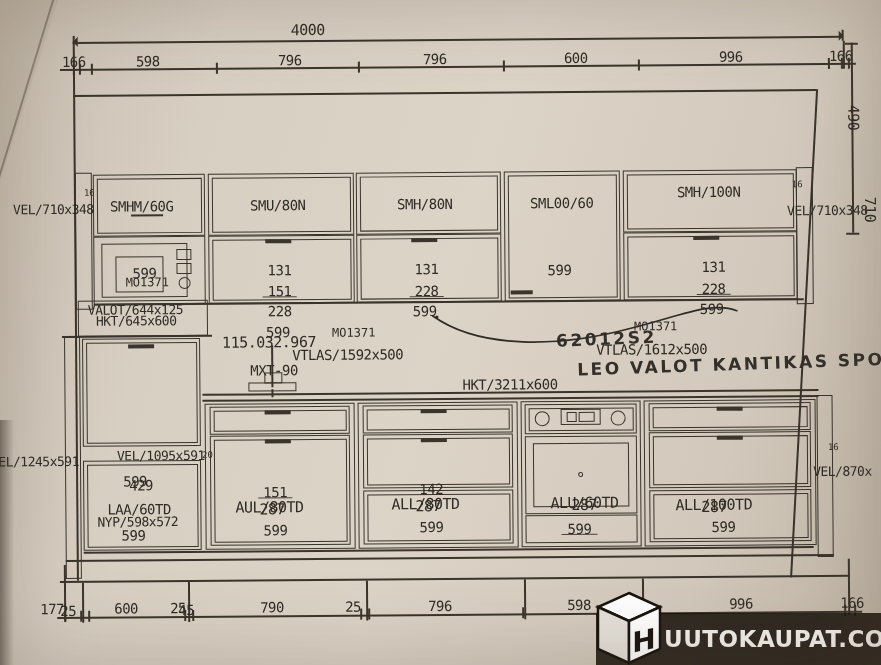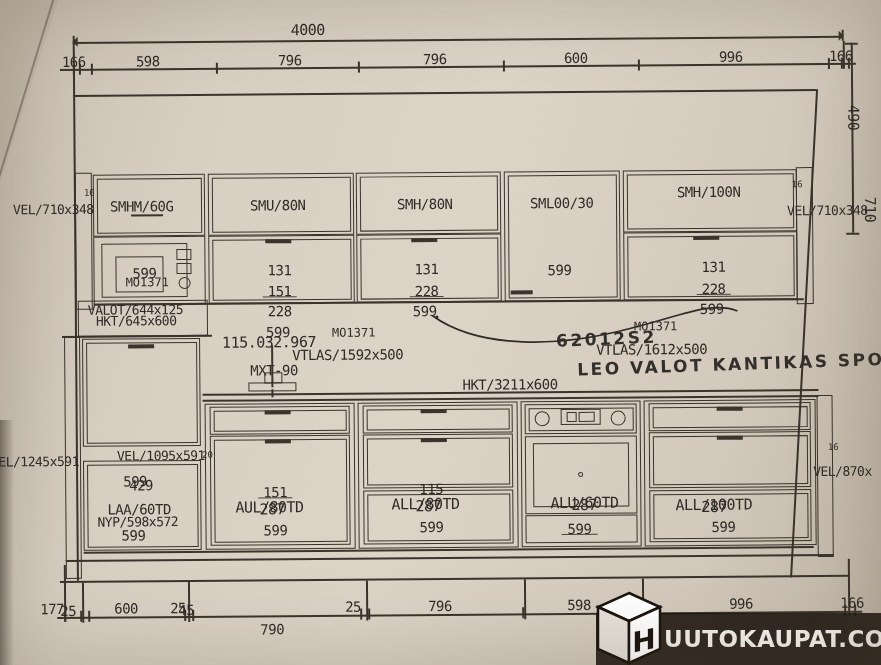--- a/index.html
+++ b/index.html
@@ -120,21 +120,21 @@
     <div class="box dbl" style="left:357px;top:172px;width:143px;height:60px"></div>
     <span class="t s14" style="left:398px;top:197px">SMH/80N</span>
     <div class="box dbl" style="left:357px;top:234px;width:143px;height:66px"></div>
     <div class="handle" style="left:412px;top:238px"></div>
     <span class="t s14" style="left:415px;top:262px">131</span>
     <span class="t s14" style="left:415px;top:284px">228</span>
     <div class="hl thin" style="left:410px;top:296px;width:34px"></div>
     <span class="t s14" style="left:413px;top:304px">599</span>
 
     <div class="box dbl" style="left:505px;top:172px;width:114px;height:128px"></div>
-    <span class="t s14" style="left:531px;top:197px">SML00/30</span>
+    <span class="t s14" style="left:531px;top:197px">SML00/60</span>
     <span class="t s14" style="left:548px;top:264px">599</span>
     <div class="handle" style="left:511px;top:291px;width:22px"></div>
 
     <div class="box dbl" style="left:624px;top:172px;width:172px;height:60px"></div>
     <span class="t s14" style="left:678px;top:187px">SMH/100N</span>
     <div class="box dbl" style="left:624px;top:234px;width:172px;height:66px"></div>
     <div class="handle" style="left:694px;top:238px"></div>
     <span class="t s14" style="left:702px;top:262px">131</span>
     <span class="t s14" style="left:702px;top:284px">228</span>
     <div class="hl thin" style="left:697px;top:296px;width:34px"></div>
@@ -200,21 +200,21 @@
     <span class="t s15" style="left:234px;top:499px">AUL/80TD</span>
     <span class="t s15" style="left:258px;top:501px">287</span>
     <span class="t s14" style="left:262px;top:522px">599</span>
 
     <div class="box" style="left:357px;top:402px;width:158px;height:144px"></div>
     <div class="box dbl" style="left:362px;top:405px;width:148px;height:26px"></div>
     <div class="handle" style="left:420px;top:409px"></div>
     <div class="box dbl" style="left:362px;top:434px;width:148px;height:52px"></div>
     <div class="handle" style="left:420px;top:438px"></div>
     <div class="box dbl" style="left:362px;top:490px;width:148px;height:52px"></div>
-    <span class="t s14" style="left:418px;top:482px">115</span>
+    <span class="t s14" style="left:418px;top:482px">142</span>
     <span class="t s15" style="left:390px;top:497px">ALL/80TD</span>
     <span class="t s15" style="left:414px;top:499px">287</span>
     <span class="t s14" style="left:418px;top:520px">599</span>
 
     <div class="box" style="left:520px;top:402px;width:118px;height:144px"></div>
     <div class="box dbl" style="left:524px;top:405px;width:110px;height:28px"></div>
     <div class="box" style="left:534px;top:412px;width:13px;height:13px;border-radius:50%"></div>
     <div class="box" style="left:610px;top:412px;width:13px;height:13px;border-radius:50%"></div>
     <div class="box" style="left:560px;top:410px;width:38px;height:14px"></div>
     <div class="box" style="left:566px;top:413px;width:8px;height:8px"></div>
@@ -264,21 +264,21 @@
     <div class="tick" style="left:520px;top:608px"></div>
     <div class="tick" style="left:640px;top:608px"></div>
     <div class="tick" style="left:842px;top:608px"></div>
     <div class="tick" style="left:852px;top:608px"></div>
 
     <span class="t s14" style="left:38px;top:599px">177</span>
     <span class="t s14" style="left:58px;top:601px">25</span>
     <span class="t s14" style="left:112px;top:599px">600</span>
     <span class="t s14" style="left:168px;top:599px">25</span>
     <span class="t s14" style="left:176px;top:601px">45</span>
-    <span class="t s14" style="left:258px;top:621px">790</span>
+    <span class="t s14" style="left:258px;top:599px">790</span>
     <span class="t s14" style="left:343px;top:599px">25</span>
     <span class="t s14" style="left:426px;top:599px">796</span>
     <span class="t s14" style="left:565px;top:599px">598</span>
     <span class="t s14" style="left:727px;top:599px">996</span>
     <span class="t s14" style="left:838px;top:599px">166</span>
   </div>
 
   <div class="wm-bar"></div>
   <svg class="wm-cube" width="70" height="74" viewBox="0 0 70 74">
     <polygon points="35,2 66,16 35,30 4,16" fill="#ffffff" stroke="#1a140e" stroke-width="2.5"></polygon>

